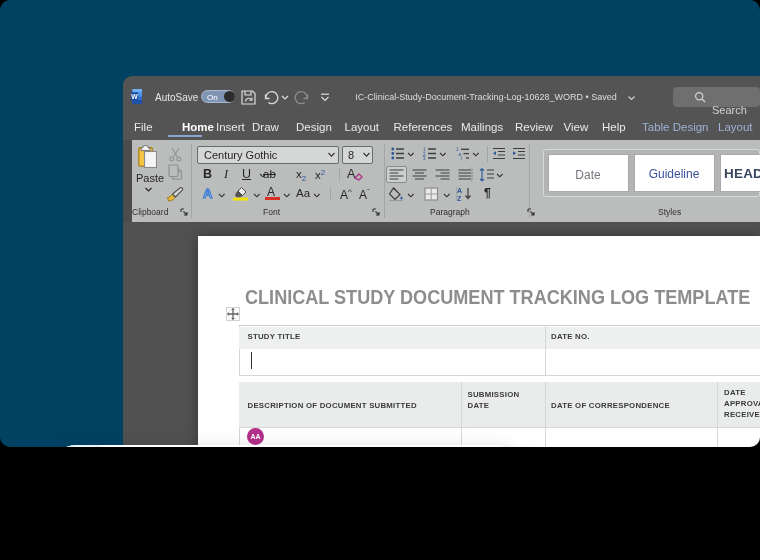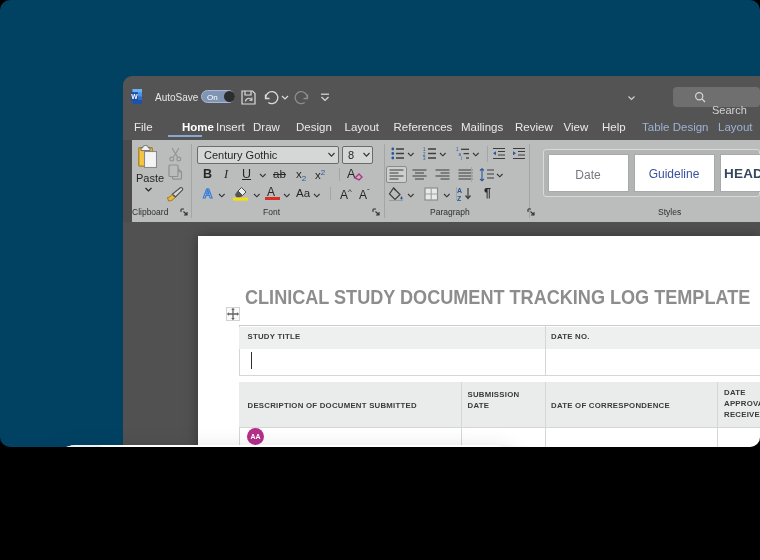--- a/index.html
+++ b/index.html
@@ -62,35 +62,36 @@
   <svg class="ab" style="left:294px;top:90px" width="16" height="15" viewBox="0 0 16 15">
     <path d="M13.5 4.5 v4 h-4" fill="none" stroke="#8d8d8d" stroke-width="1.3"></path>
     <path d="M13.2 8 a6 6 0 1 0 -2.5 4.5" fill="none" stroke="#8d8d8d" stroke-width="1.3"></path>
   </svg>
 
   <svg class="ab" style="left:319px;top:93px" width="12" height="10" viewBox="0 0 12 10">
     <path d="M2 1.2 h8" stroke="#dcdcdc" stroke-width="1.2"></path>
     <path d="M2.5 4 l3.5 3.5 L9.5 4" fill="none" stroke="#dcdcdc" stroke-width="1.2"></path>
   </svg>
 
+  <div class="ab" style="left:352px;top:92px;width:268px;text-align:center;font-size:9px;color:#dedede;white-space:nowrap;">IC-Clinical-Study-Document-Tracking-Log-10628_WORD • Saved</div>
   <svg class="ab" style="left:627px;top:95px" width="9" height="7" viewBox="0 0 9 7">
       <path d="M1.5 1.5 l3 3 l3-3" fill="none" stroke="#d0d0d0" stroke-width="1.2"></path>
     </svg>
 
   <div class="ab" style="left:673px;top:87px;width:87px;height:20px;border-radius:4px;background:#6f6f6f;"></div>
   <svg class="ab" style="left:694px;top:91px" width="12" height="12" viewBox="0 0 12 12">
     <circle cx="5.2" cy="5.2" r="3.6" fill="none" stroke="#d6d6d6" stroke-width="1.2"></circle>
     <path d="M8 8 l3 3" stroke="#d6d6d6" stroke-width="1.2"></path>
   </svg>
   <div class="ab" style="left:712px;top:104px;font-size:11px;color:#d2d2d2;">Search</div>
 
   <div class="ab tabt" style="left:134px;">File</div>
   <div class="ab tabt" style="left:182px;color:#fff;font-weight:bold;">Home</div>
   <div class="ab tabt" style="left:216px;">Insert</div>
-  <div class="ab tabt" style="left:253px;">Draw</div>
+  <div class="ab tabt" style="left:240px;padding-left:12px;">Draw</div>
   <div class="ab tabt" style="left:296px;">Design</div>
   <div class="ab tabt" style="left:344.5px;">Layout</div>
   <div class="ab tabt" style="left:393.5px;">References</div>
   <div class="ab tabt" style="left:461px;">Mailings</div>
   <div class="ab tabt" style="left:515px;">Review</div>
   <div class="ab tabt" style="left:563.5px;">View</div>
   <div class="ab tabt" style="left:602px;">Help</div>
   <div class="ab tabt" style="left:642px;color:#9db2d2;">Table Design</div>
   <div class="ab tabt" style="left:718px;color:#9db2d2;">Layout</div>
   <div class="ab" style="left:168px;top:134.5px;width:34px;height:2px;background:#8ba6cf;"></div>
@@ -143,21 +144,21 @@
   <svg class="ab" style="left:362px;top:152px" width="9" height="7" viewBox="0 0 9 7">
       <path d="M1.5 1 l3 3.2 L7.5 1" fill="none" stroke="#333" stroke-width="1.1"></path>
     </svg>
 
   <div class="ab ric" style="left:203px;top:167px;font-size:12.5px;font-weight:bold;">B</div>
   <div class="ab ric" style="left:224px;top:167px;font-size:12.5px;font-style:italic;font-family:'Liberation Serif',serif;">I</div>
   <div class="ab ric" style="left:242px;top:167px;font-size:12.5px;text-decoration:underline;">U</div>
   <svg class="ab" style="left:259px;top:173px" width="8" height="6" viewBox="0 0 8 6">
       <path d="M1 1 l2.8 2.8 L6.6 1" fill="none" stroke="#333" stroke-width="1.1"></path>
     </svg>
-  <div class="ab ric" style="left:273px;top:168px;font-size:11.5px;text-decoration:line-through;text-align:center;">ab</div>
+  <div class="ab ric" style="left:263px;top:168px;font-size:11.5px;text-decoration:line-through;text-align:center;">ab</div>
   <div class="ab ric" style="left:296px;top:168px;font-size:11.5px;">x<span style="font-size:8px;vertical-align:-3px;color:#2b579a;">2</span></div>
   <div class="ab ric" style="left:315px;top:168px;font-size:11.5px;">x<span style="font-size:8px;vertical-align:4px;color:#2b579a;">2</span></div>
   <div class="ab vsep" style="left:339px;top:168px;height:13px;"></div>
   <div class="ab ric" style="left:347px;top:167px;font-size:12.5px;">A</div>
   <svg class="ab" style="left:354px;top:173px" width="9" height="8" viewBox="0 0 9 8">
       <path d="M1 5 L5 1 l3 3 L5 7 Z" fill="none" stroke="#b0368c" stroke-width="1.4"></path>
     </svg>
 
   <div class="ab" style="left:203px;top:186px;font-size:13px;font-weight:bold;color:#e8eef6;-webkit-text-stroke:1.2px #3a7ad4;">A</div>
   <svg class="ab" style="left:218px;top:193px" width="8" height="6" viewBox="0 0 8 6">

